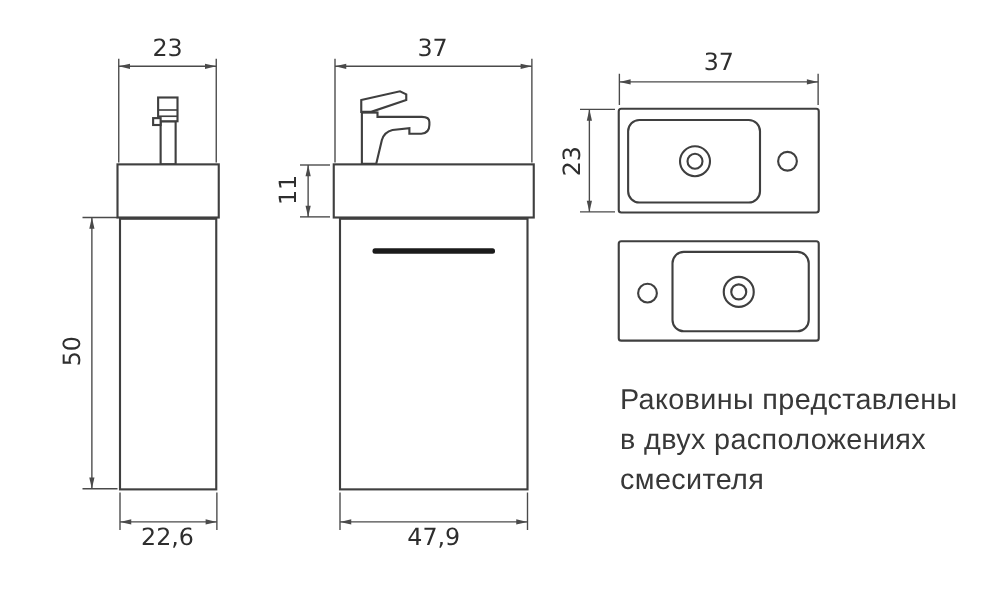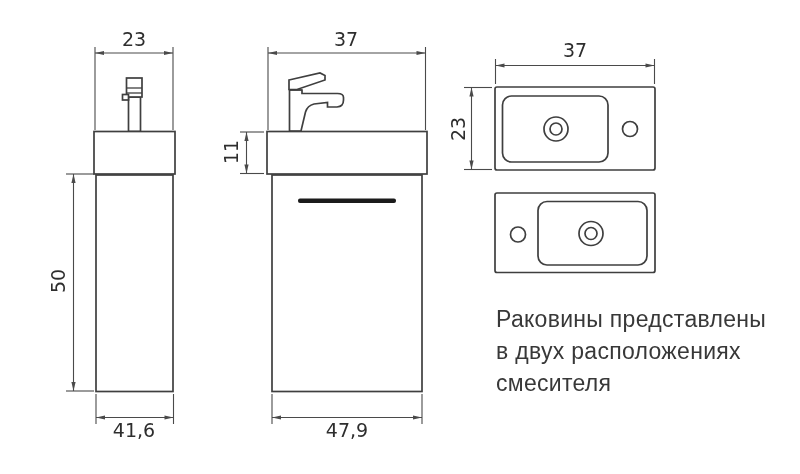--- a/index.html
+++ b/index.html
@@ -134,21 +134,21 @@
       <rect class="lnw" x="495" y="193" width="160" height="79.5" rx="2"></rect>
       <rect class="ln" x="538" y="201.5" width="109" height="63.5" rx="9"></rect>
       <circle class="ln" cx="591" cy="233.5" r="12"></circle>
       <circle class="ln" cx="591" cy="233.5" r="6"></circle>
       <circle class="ln" cx="518" cy="234.5" r="7.5"></circle>
     </g>
   </svg>
 
   <span class="dimlabel" style="left:134px; top:39px;">23</span>
   <span class="dimlabel vert" style="left:58px; top:281px;">50</span>
-  <span class="dimlabel" style="left:134px; top:430px;">41,6</span>
+  <span class="dimlabel" style="left:134px; top:430px;">22,6</span>
 
   <span class="dimlabel" style="left:346px; top:39px;">37</span>
   <span class="dimlabel vert" style="left:231px; top:152px;">11</span>
   <span class="dimlabel" style="left:347px; top:430px;">47,9</span>
 
   <span class="dimlabel" style="left:575px; top:50px;">37</span>
   <span class="dimlabel vert" style="left:458px; top:129px;">23</span>
 
   <div class="caption">
     <div>Раковины представлены</div>

